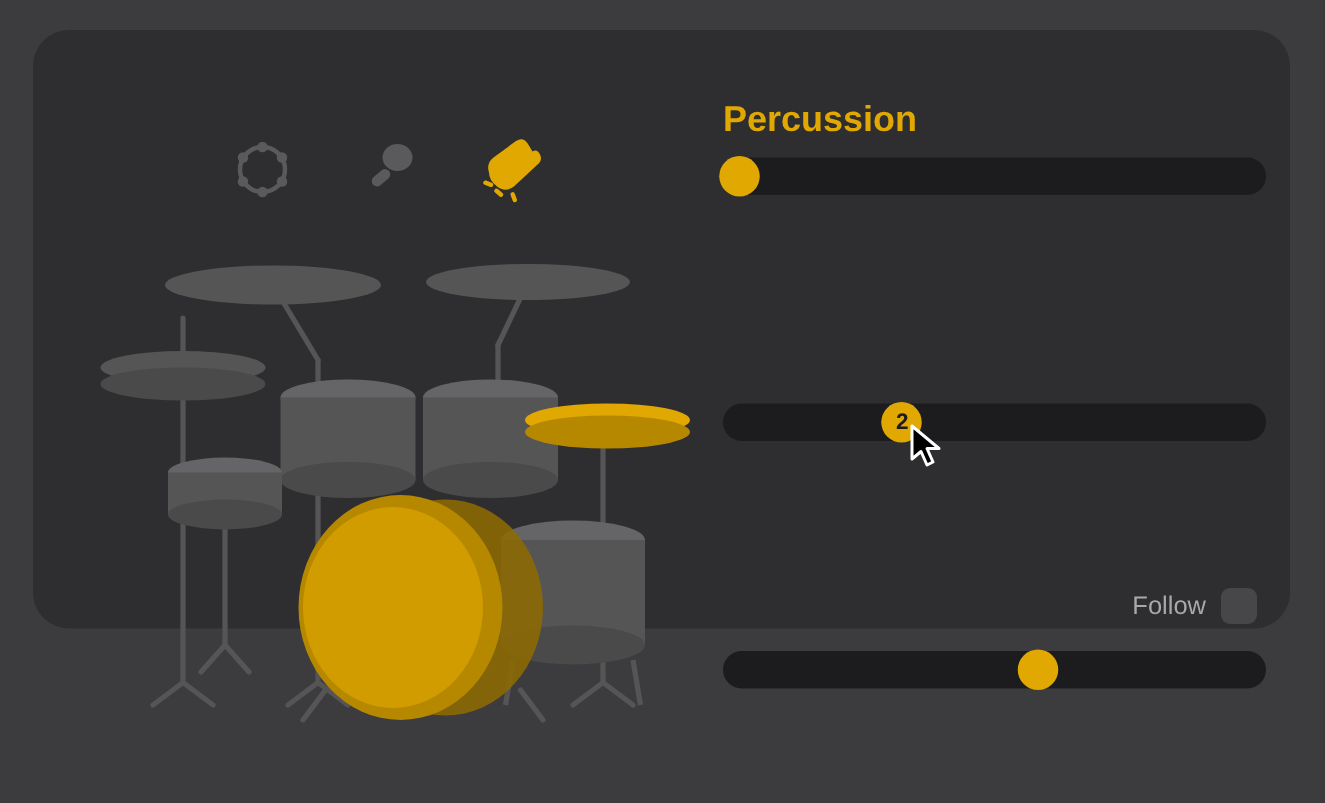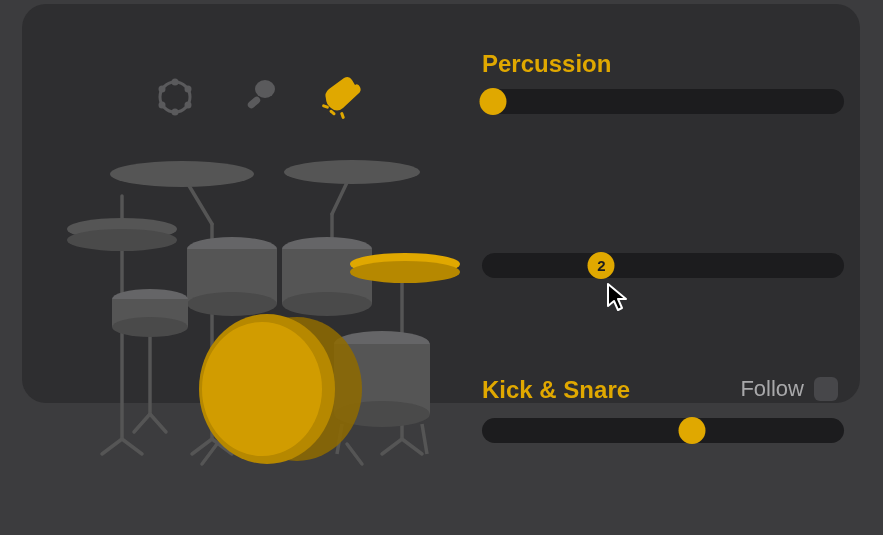--- a/index.html
+++ b/index.html
@@ -7,21 +7,21 @@
       padding: 0;
       background: #3c3c3e;
       width: 883px;
       height: 535px;
       font-family: -apple-system, "Helvetica Neue", Arial, sans-serif;
       overflow: hidden;
     }
     .panel {
       position: absolute;
       left: 22px;
-      top: 4px;
+      top: 20px;
       width: 838px;
       height: 399px;
       background: #2e2e30;
       border-radius: 24px;
     }
 
     
     .perc-icons {
       position: absolute;
       left: 130px;
@@ -85,21 +85,21 @@
     }
 
     .follow-wrap {
       position: absolute;
       right: 22px;
       display: flex;
       align-items: center;
       gap: 10px;
     }
     .follow-label {
-      font-size: 22px;
+      font-size: 17px;
       color: #a8a8aa;
     }
     .follow-box {
       width: 24px;
       height: 24px;
       border-radius: 6px;
       background: #47474a;
       cursor: pointer;
     }
 
@@ -219,21 +219,20 @@
   <div class="track" style="left:460px; top:85px; width:362px;">
     <div class="thumb" style="left:3%"></div>
   </div>
 
   <div class="track" style="left:460px; top:249px; width:362px;">
     <div class="thumb" style="left:33%">
       <span class="num">2</span>
     </div>
   </div>
 
-  <div class="slabel" style="left:460px; top:372px;">Kick &amp; Snare</div>
 
   <div class="follow-wrap" style="top:372px;">
     <span class="follow-label">Follow</span>
     <div class="follow-box"></div>
   </div>
 
   <div class="track" style="left:460px; top:414px; width:362px;">
     <div class="thumb" style="left:58%"></div>
   </div>
 

